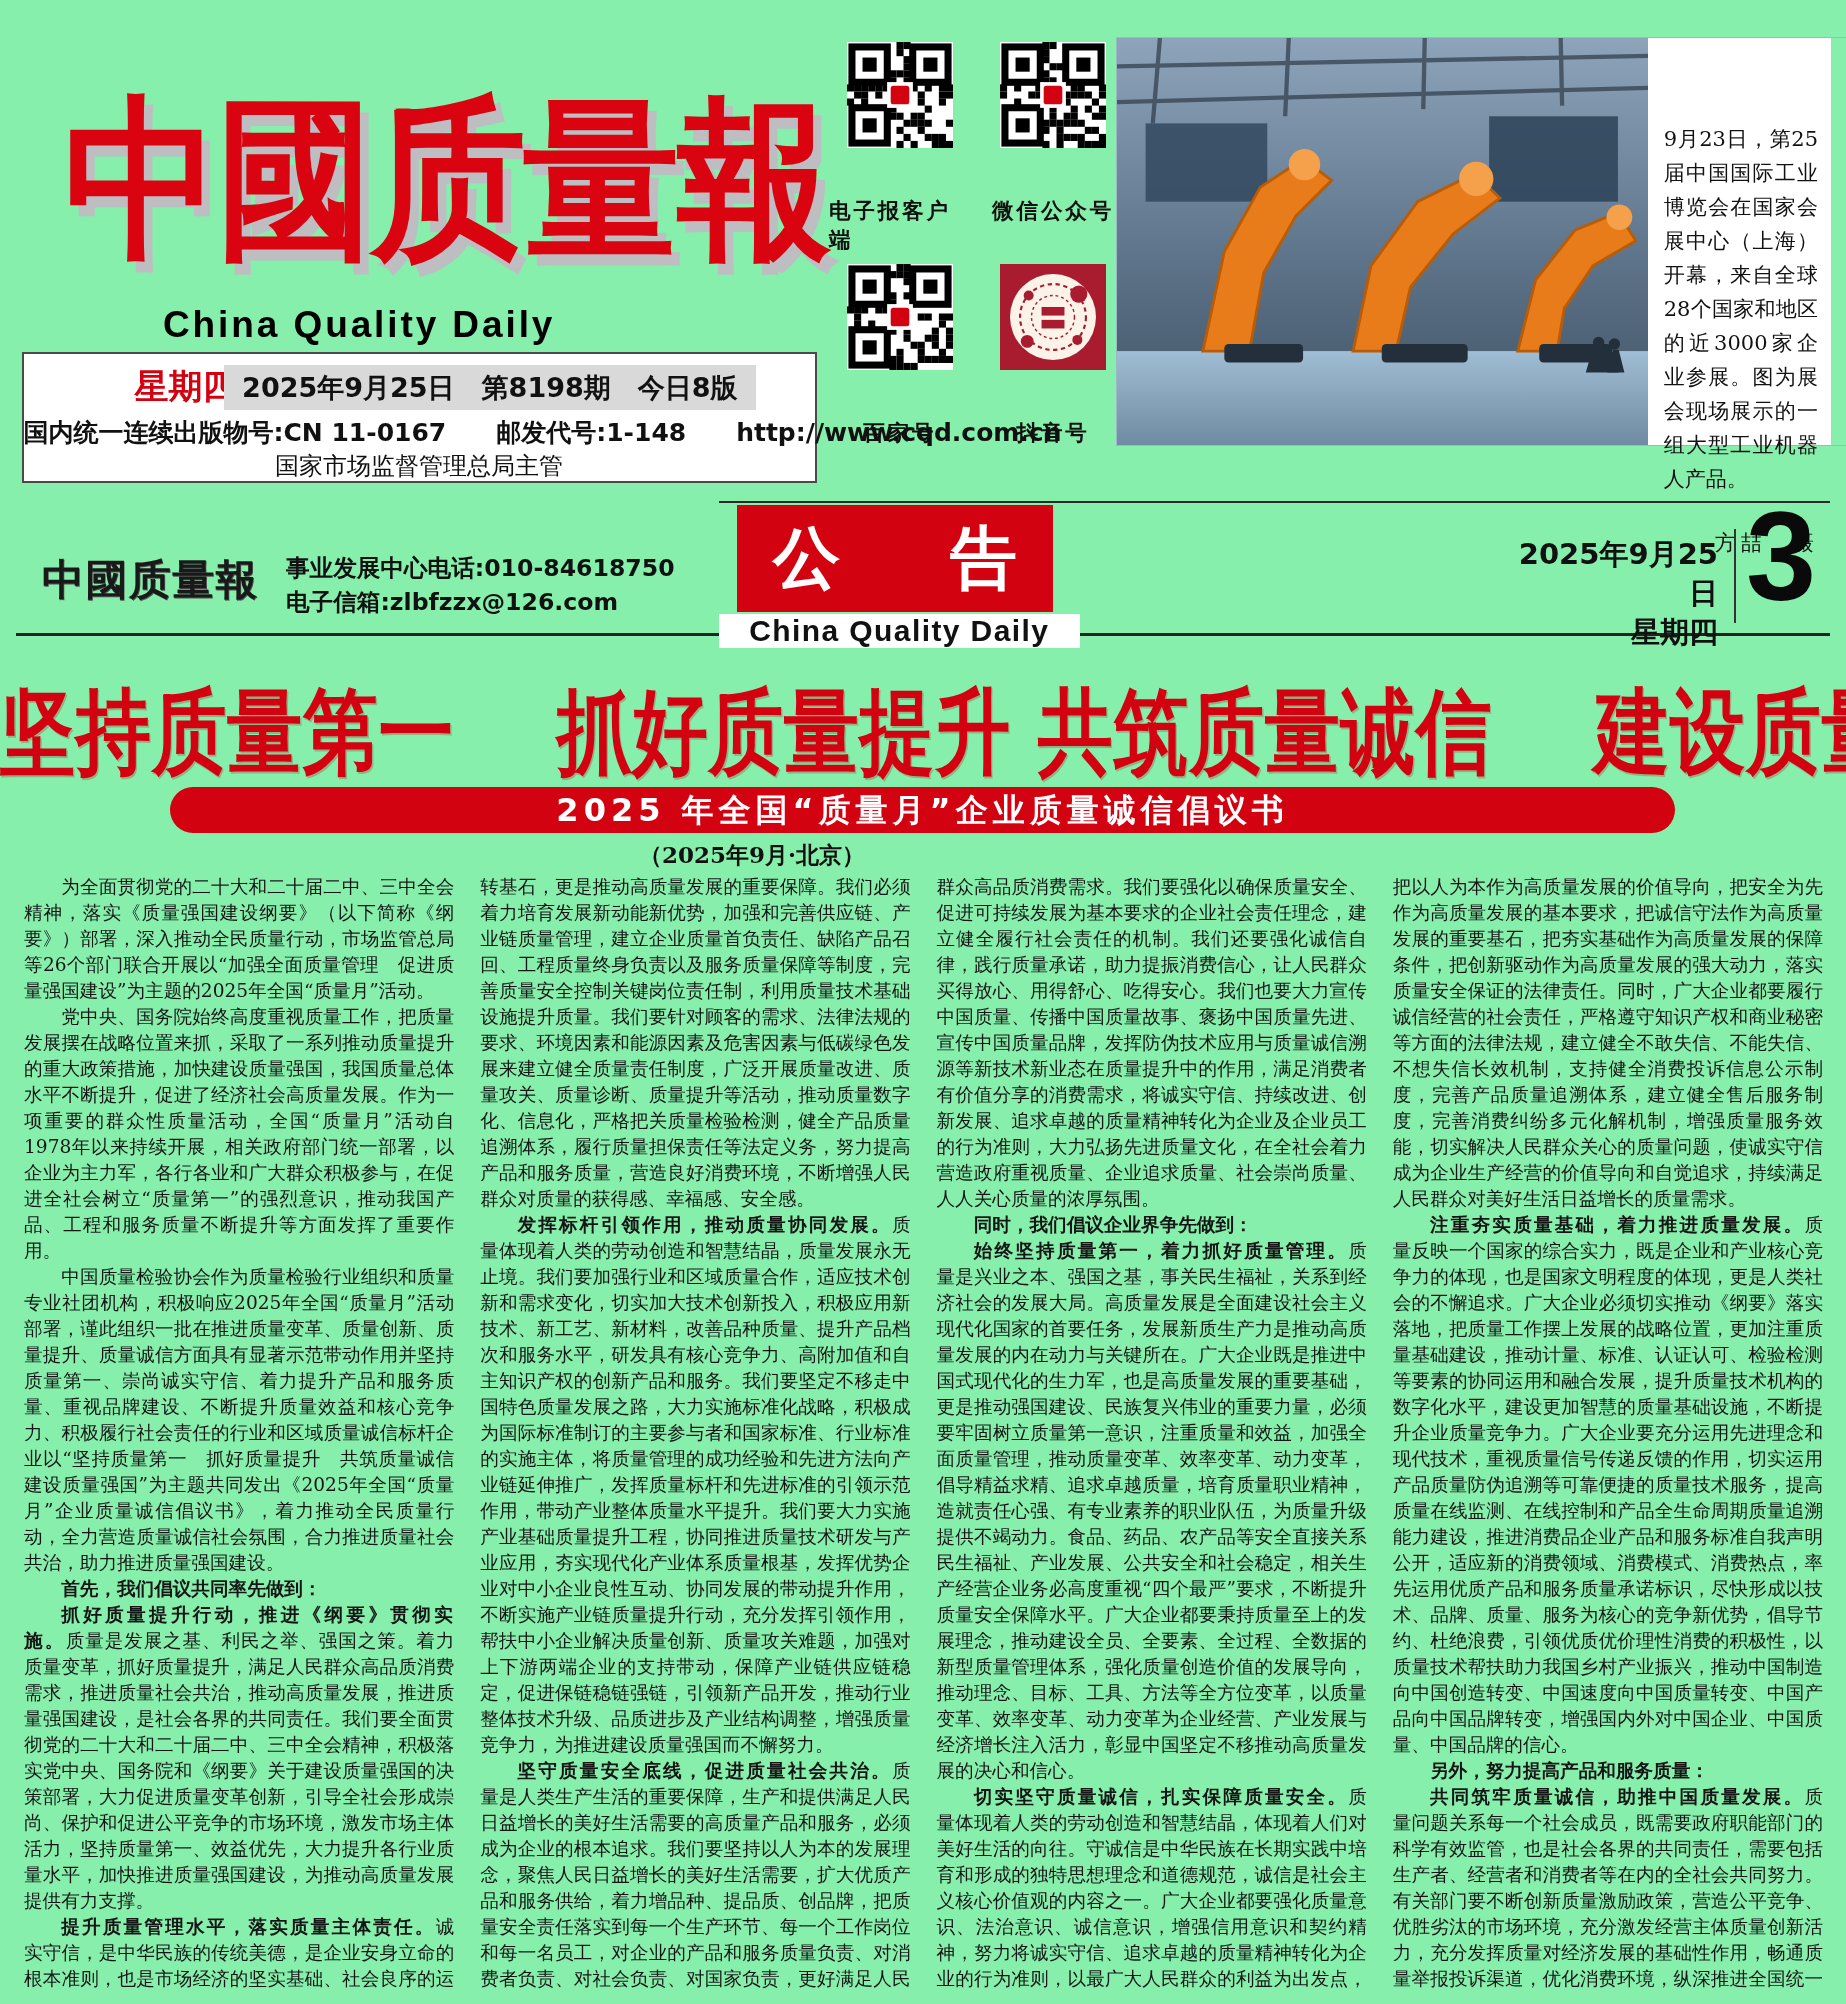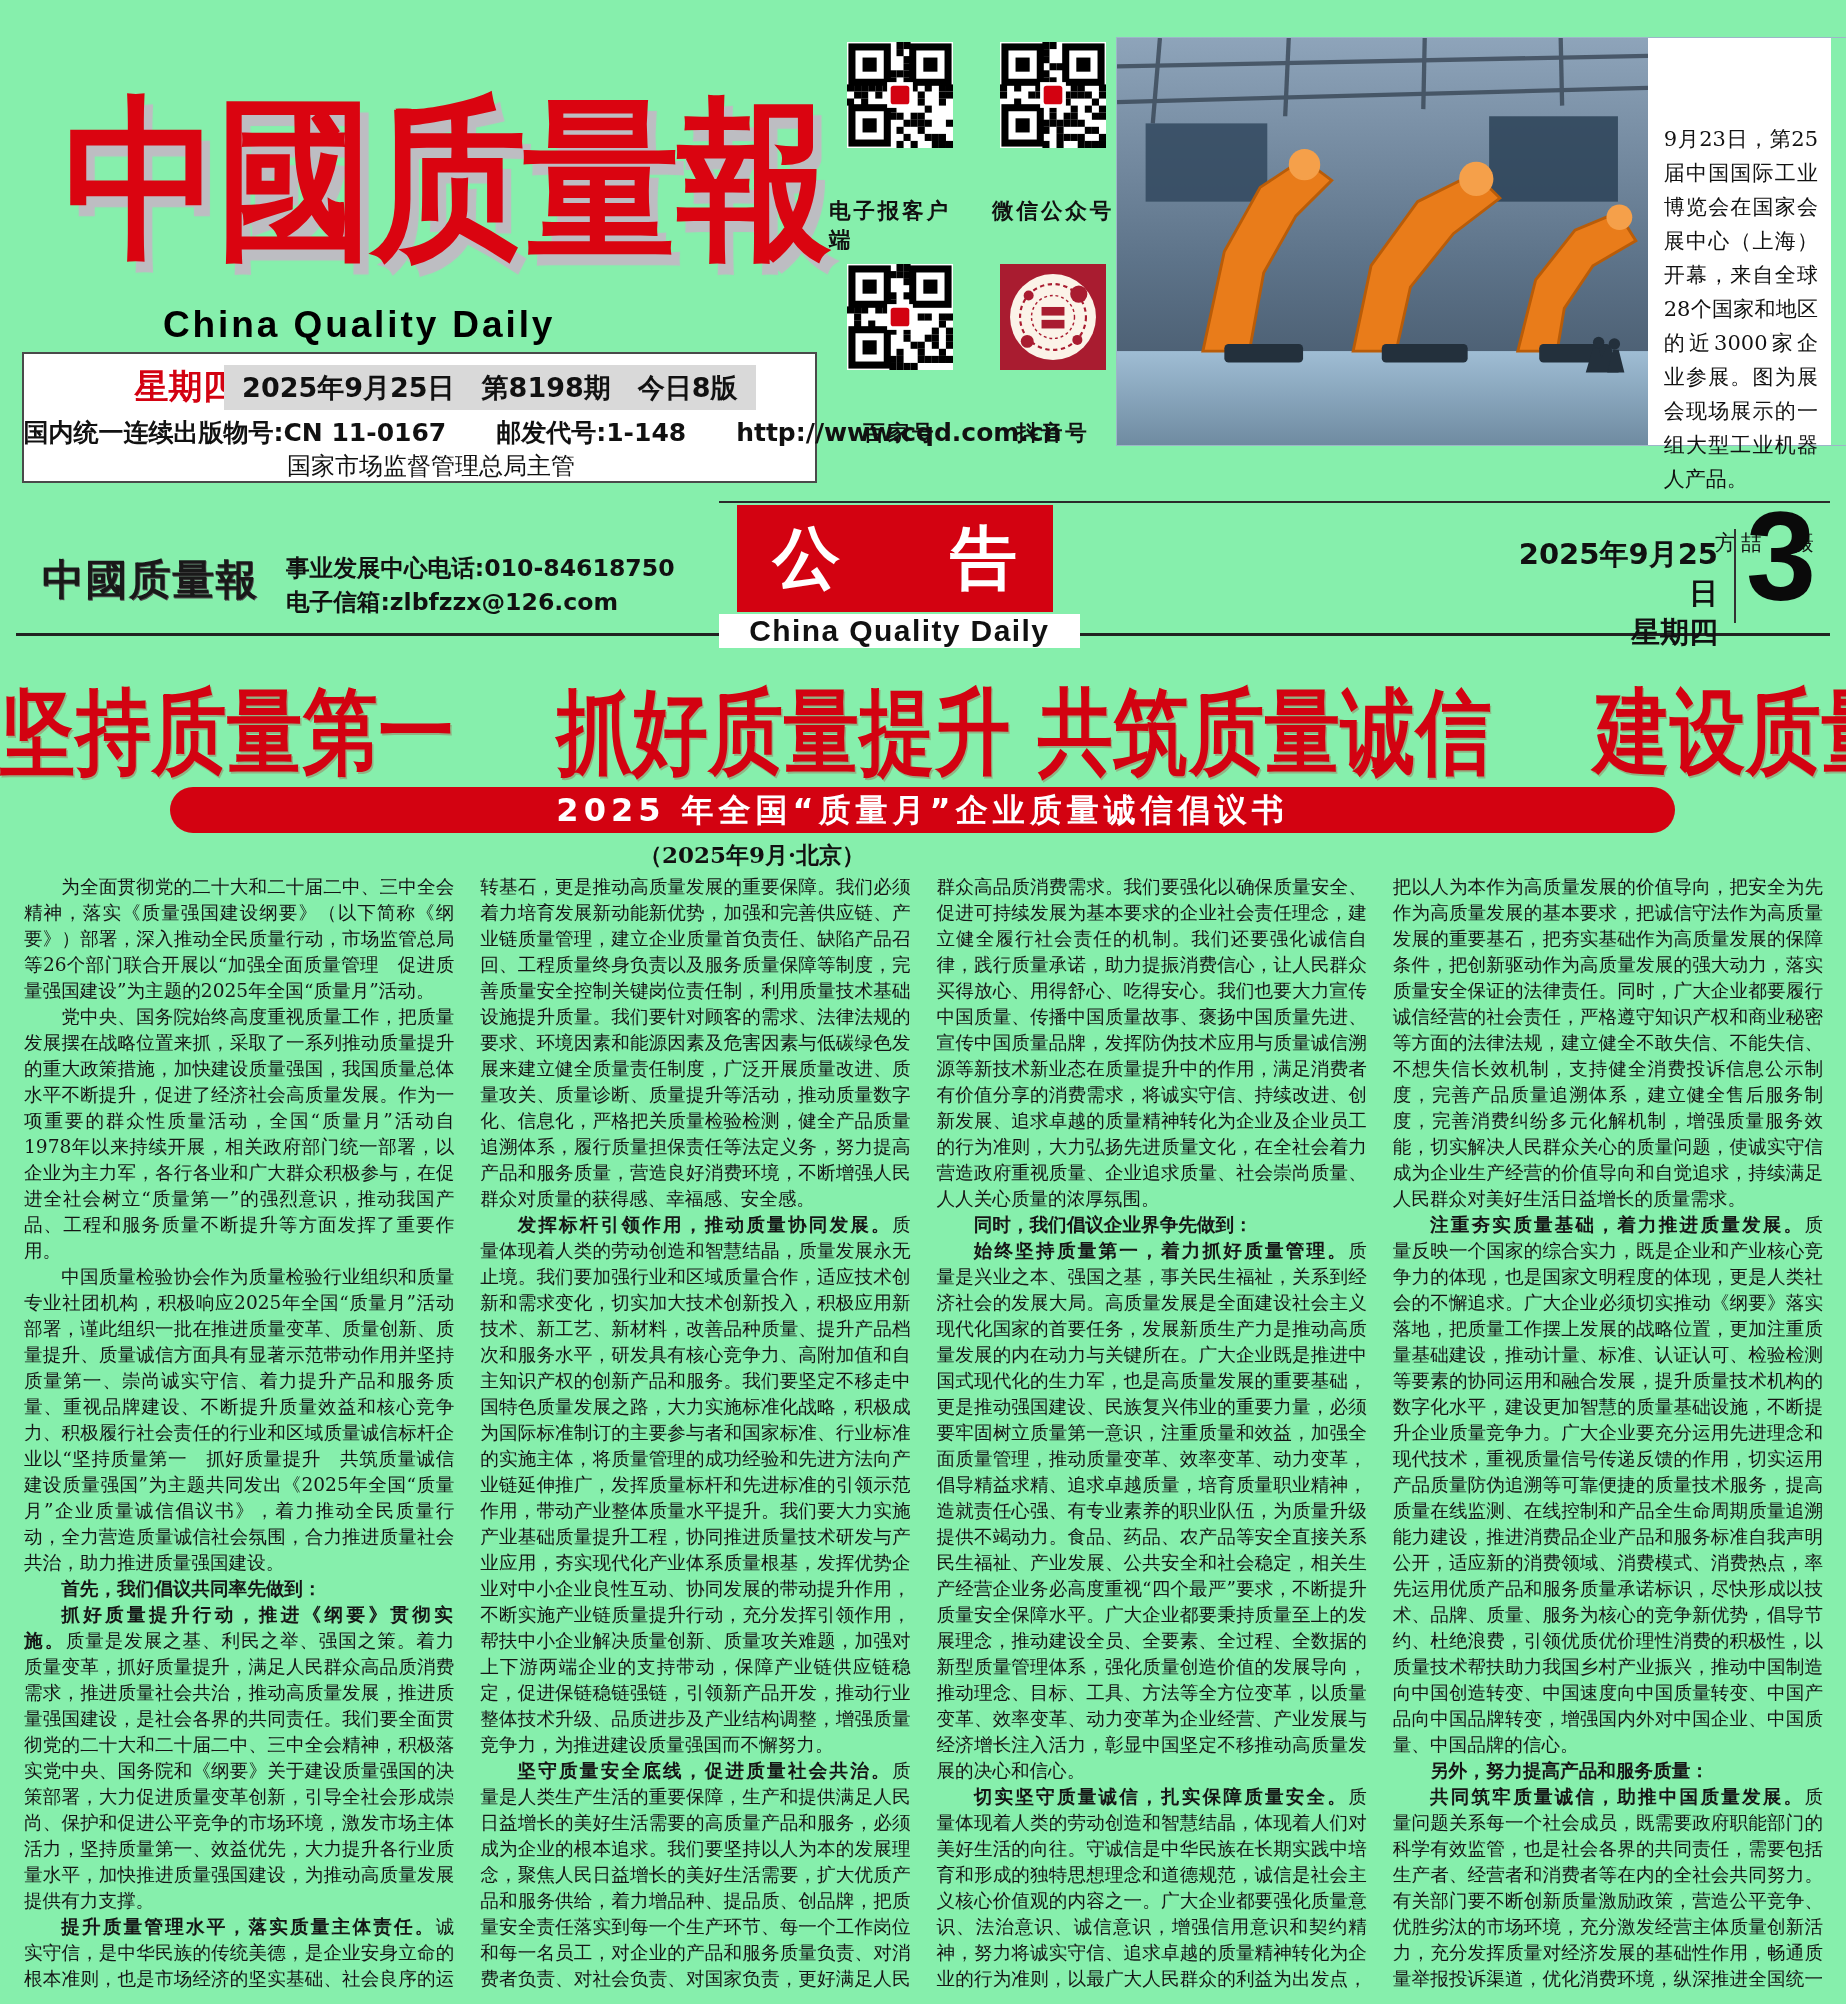--- a/index.html
+++ b/index.html
@@ -16,21 +16,21 @@
     font-family:"Liberation Sans","DejaVu Sans",sans-serif;color:#000;}
 
   
   .datebox{left:21.5px;top:352px;width:791px;height:127px;border:2.1px solid #4a4a4a;background:#fff;}
   .weekday{position:absolute;left:111px;top:10px;font-size:34px;font-weight:900;color:#d30211;
     font-family:"DejaVu Sans",sans-serif;}
   .issuebar{position:absolute;left:200px;top:11.4px;background:#d9d9d9;padding:4.3px 18.6px;
     font-size:27px;font-weight:bold;font-family:"DejaVu Sans",sans-serif;white-space:pre;}
   .pubrow{position:absolute;left:0;top:62px;width:100%;font-size:25px;font-weight:bold;
     font-family:"DejaVu Sans",sans-serif;white-space:pre;text-align:center;}
-  .suprow{position:absolute;left:12px;top:96px;width:100%;text-align:center;font-size:24px;
+  .suprow{position:absolute;left:0;top:96px;width:100%;text-align:center;font-size:24px;
     font-family:"DejaVu Sans",sans-serif;}
 
   
   .qr-grid{left:829px;top:42px;width:295px;height:401px;display:grid;
     grid-template-columns:1fr 1fr;grid-template-rows:1fr 1fr;column-gap:11.4px;row-gap:10px;}
   .qr-cell{display:flex;flex-direction:column;align-items:center;gap:41px;}
   .qr-canvas{width:106px;height:106px;}
   .qr-label{margin-top:7.2px;font-size:21.5px;font-weight:bold;letter-spacing:2.9px;
     font-family:"DejaVu Sans",sans-serif;}
 

